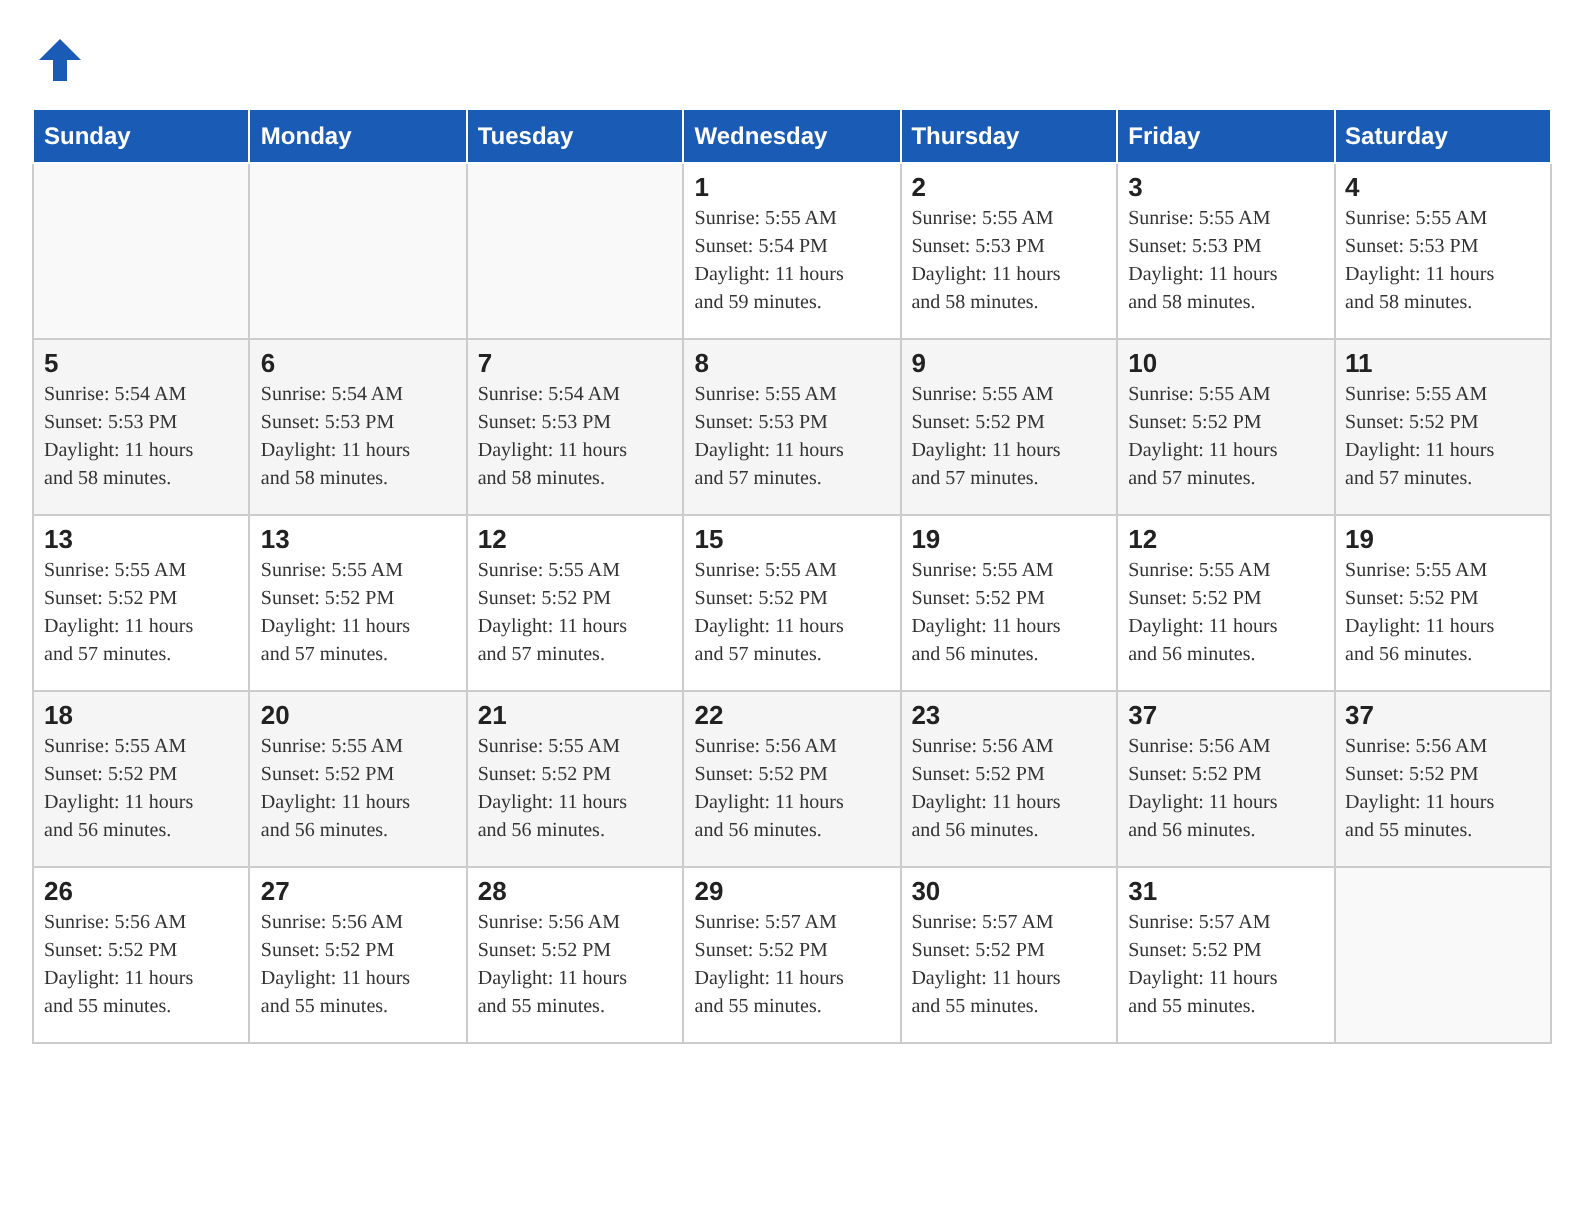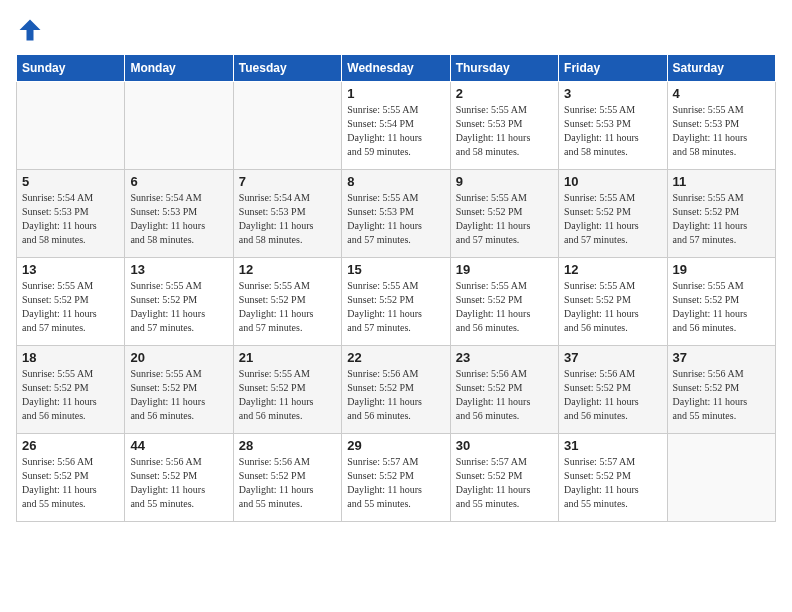--- a/index.html
+++ b/index.html
@@ -311,21 +311,21 @@
       </tr>
       <tr>
         <td>
           <span class="day-number">26</span>
           <div class="day-info" style="white-space: pre-line;">Sunrise: 5:56 AM
 Sunset: 5:52 PM
 Daylight: 11 hours
 and 55 minutes.</div>
         </td>
         <td>
-          <span class="day-number">44</span>
+          <span class="day-number">27</span>
           <div class="day-info" style="white-space: pre-line;">Sunrise: 5:56 AM
 Sunset: 5:52 PM
 Daylight: 11 hours
 and 55 minutes.</div>
         </td>
         <td>
           <span class="day-number">28</span>
           <div class="day-info" style="white-space: pre-line;">Sunrise: 5:56 AM
 Sunset: 5:52 PM
 Daylight: 11 hours

